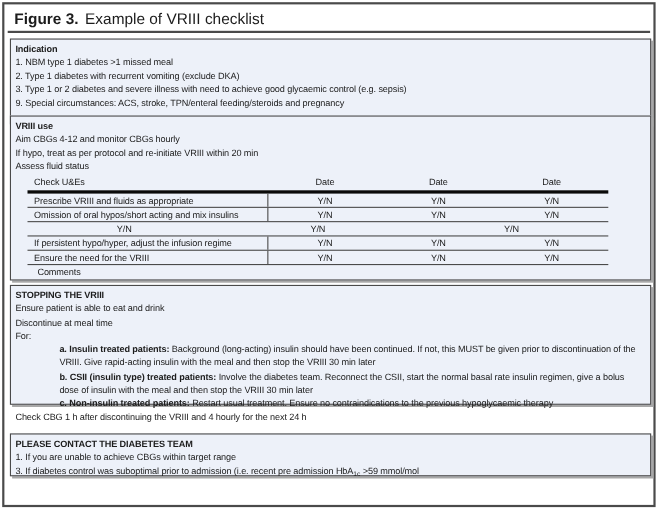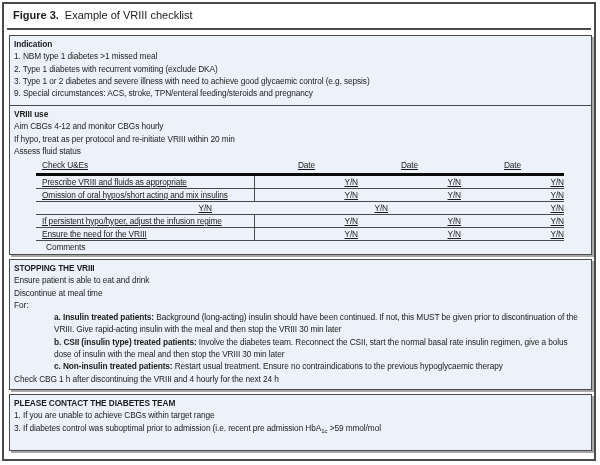--- a/index.html
+++ b/index.html
@@ -7,21 +7,21 @@
     width:600px;height:465px;position:relative;overflow:hidden;
     font-family:"Liberation Sans","DejaVu Sans",sans-serif;
     color:var(--text,#1c1c1c);
     -webkit-font-smoothing:antialiased;
   }
   .frame{
     position:absolute;left:2px;top:2px;width:594px;height:459px;
     border:2px solid var(--border,#4a4a4a);box-sizing:border-box;background:#fff;
   }
   .caption{
-    position:absolute;left:9px;top:5px;font-size:11px;letter-spacing:0;
+    position:absolute;left:9px;top:5px;font-size:14px;letter-spacing:0;
     white-space:nowrap;
   }
   .caption .fig-label{font-weight:bold;margin-right:6px;}
   .caption-rule{
     position:absolute;left:3px;right:3px;top:24px;height:2px;
     background:var(--border,#4a4a4a);
   }
   .box{
     position:absolute;left:5px;width:583px;box-sizing:border-box;
     background:var(--box-bg,#edf1f9);
@@ -29,37 +29,37 @@
     box-shadow:2px 2px 0 var(--shadow,#a8a8a8);
     padding:2px 4px 0 3px;
     font-size:8.3px;letter-spacing:-0.1px;line-height:12.3px;
   }
   .box .ln{white-space:nowrap;padding-left:1px;}
   .box .hdr{font-weight:bold;}
   .para{white-space:normal;line-height:12.3px;padding-left:1px;margin-left:40px;}
   .para .lead{font-weight:bold;}
   #box-indication{top:31px;height:78px;}
   #box-vriii{top:101px;height:150px;}
-  #box-stopping{top:255px;height:131px;}
-  #box-contact{top:390px;height:57px;}
+  #box-stopping{top:255px;height:109px;}
+  #box-contact{top:390px;height:39px;}
 
   
-  .tbl{margin-left:23px;width:528px;text-decoration:underline;}
+  .tbl{margin-left:12px;width:528px;}
   .hrow{display:flex;height:13px;align-items:center;margin-top:1px;}
   .hrow .c0{width:219px;padding-left:6px;box-sizing:border-box;}
   .hrow .cd{flex:1;text-align:center;}
   .thickbar{height:3px;background:var(--table-bar,#0a0a0a);margin-top:2px;}
   .trow{display:flex;height:12px;align-items:center;border-bottom:1px solid var(--border,#4a4a4a);}
   .trow .c0{
     width:219px;box-sizing:border-box;padding-left:6px;align-self:stretch;
     display:flex;align-items:center;border-right:1px solid var(--border,#4a4a4a);
     white-space:nowrap;
   }
-  .trow .cd{flex:1;text-align:right;}
-  .comments{margin-left:32px;line-height:12.5px;}
+  .trow .cd{flex:1;text-align:center;}
+  .comments{margin-left:20px;line-height:12.5px;}
   sub.hba{font-size:6px;vertical-align:-1.5px;letter-spacing:0;}
 </style>
 </head>
 <body>
 
 <div class="frame">
 
   <div class="caption">
     <span class="fig-label">Figure 3.</span><span>Example of VRIII checklist</span>
   </div>

